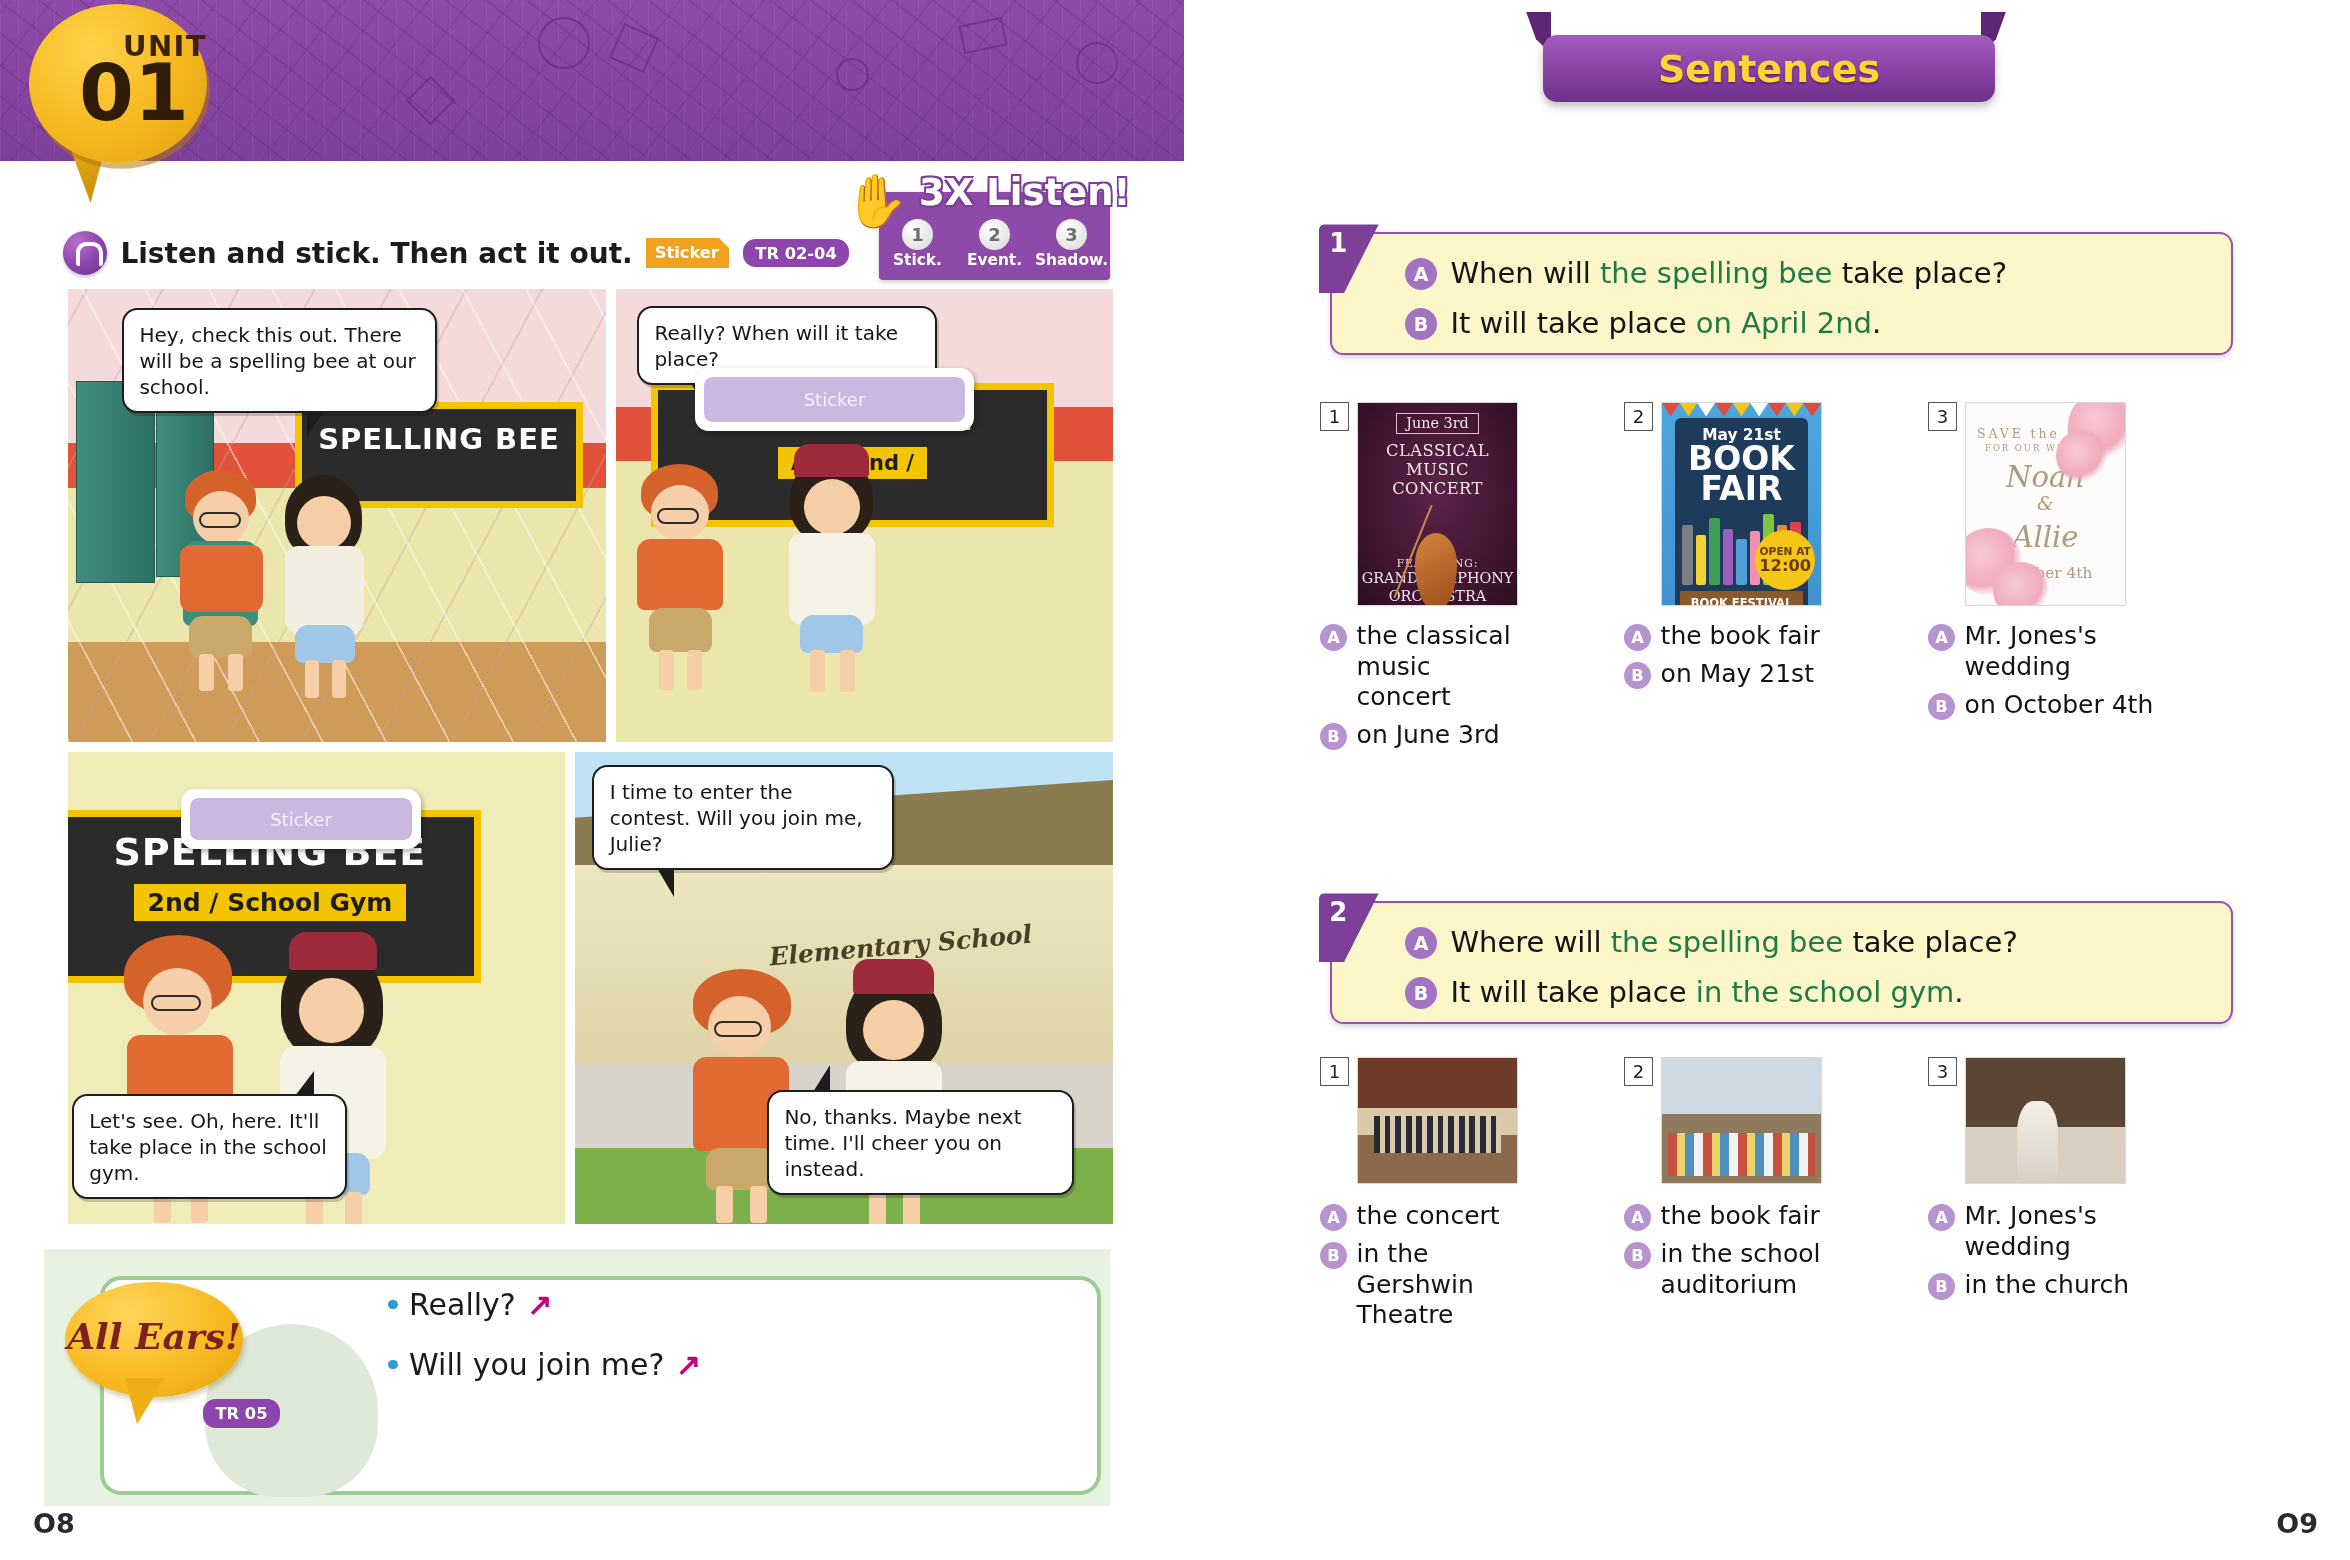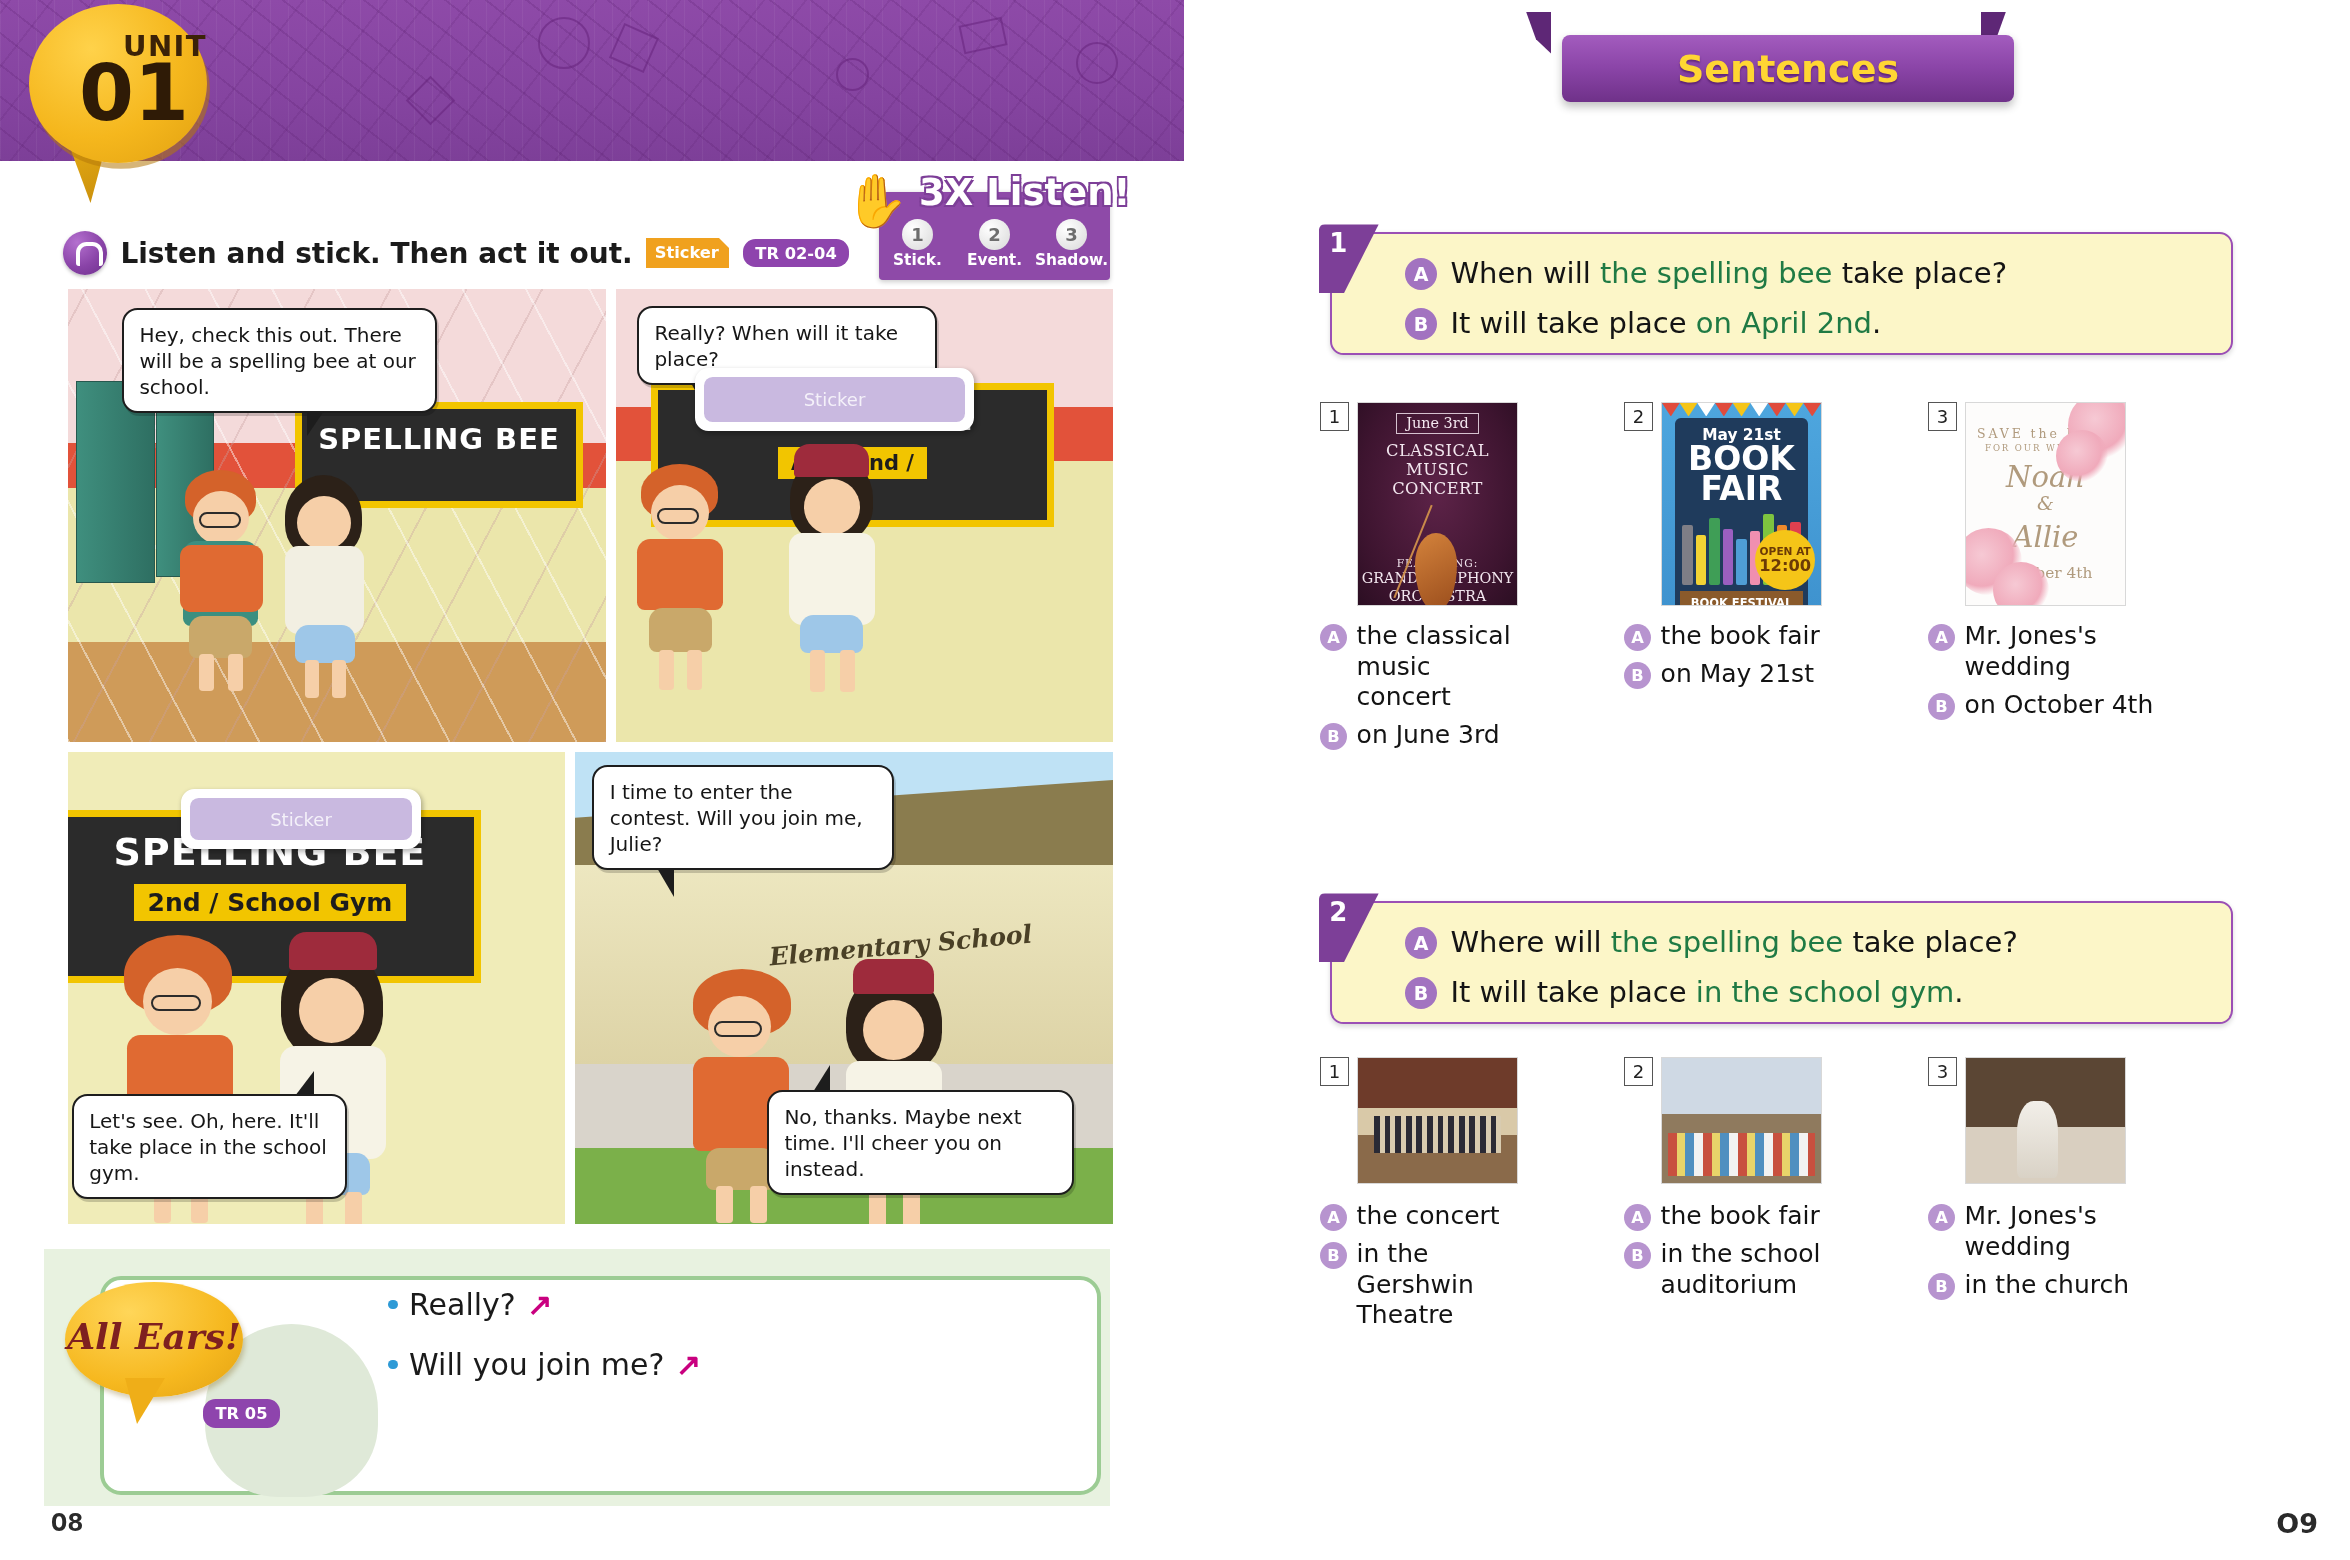--- a/index.html
+++ b/index.html
@@ -249,23 +249,23 @@
 
   .pg-num {
     position:absolute; bottom:21px; font-size:27px; font-weight:bold; color:#2a2a2a;
     font-family:"DejaVu Sans", sans-serif;
   }
 
   
   .sent-ribbon {
     position:absolute; left:1543px; top:35px; width:452px; height:67px;
     background: linear-gradient(180deg,#a35cbe 0%, #8b45a8 48%, #6f3189 100%);
-    border-radius:8px; z-index:6;
+    border-radius:14px; z-index:6;
     box-shadow:0 4.8px 8.6px rgba(0,0,0,.24);
-    display:flex; align-items:center; justify-content:center;margin-left:19px;
+    display:flex; align-items:center; justify-content:center;
   }
   .sent-ribbon span {
     font-size:38px; font-weight:bold; color:#ffd633;
     font-family:"DejaVu Sans", sans-serif;
     text-shadow:0 1.9px 1.9px rgba(60,10,80,.5);
   }
   .rib-l, .rib-r { position:absolute; top:11.5px; width:25px; height:42px; background:#5e2776; z-index:5; }
   .rib-l { left:1526px; clip-path:polygon(0 0,100% 0,100% 100%,40% 66%); }
   .rib-r { left:1981px; clip-path:polygon(0 0,100% 0,60% 66%,0 100%); }
 
@@ -583,21 +583,21 @@
         <span class="ae-arrow">↗</span>
       </div>
       <div class="ae-item">
         <span class="ae-dot"></span>
         <span class="ae-text">Will you join me?</span>
         <span class="ae-arrow">↗</span>
       </div>
     </div>
   </div>
 
-  <div class="pg-num" style="left:51px;font-family:Liberation Mono, monospace;">O8</div>
+  <div class="pg-num" style="left:33px;">O8</div>
 </div>
 
 <div class="rhdr-band"></div>
 <div class="rib-l"></div>
 <div class="rib-r"></div>
 <div class="sent-ribbon">
   <span>Sentences</span>
 </div>
 
 <div class="page right-page">

